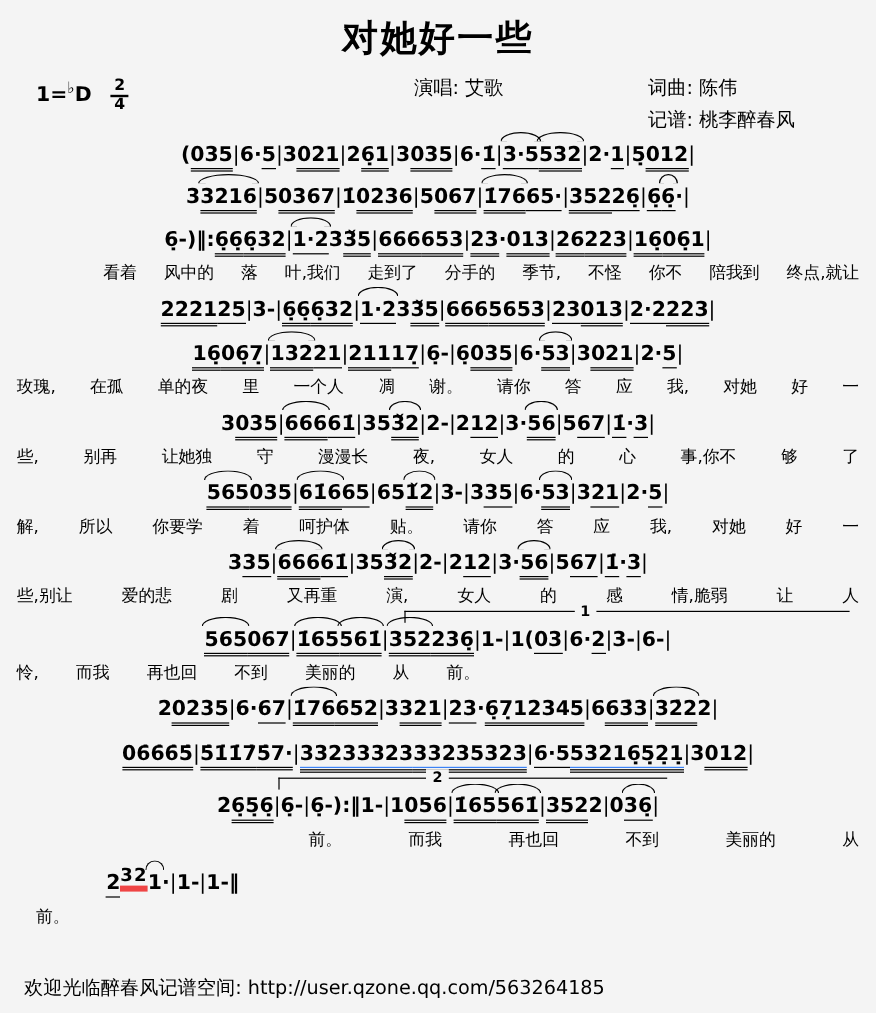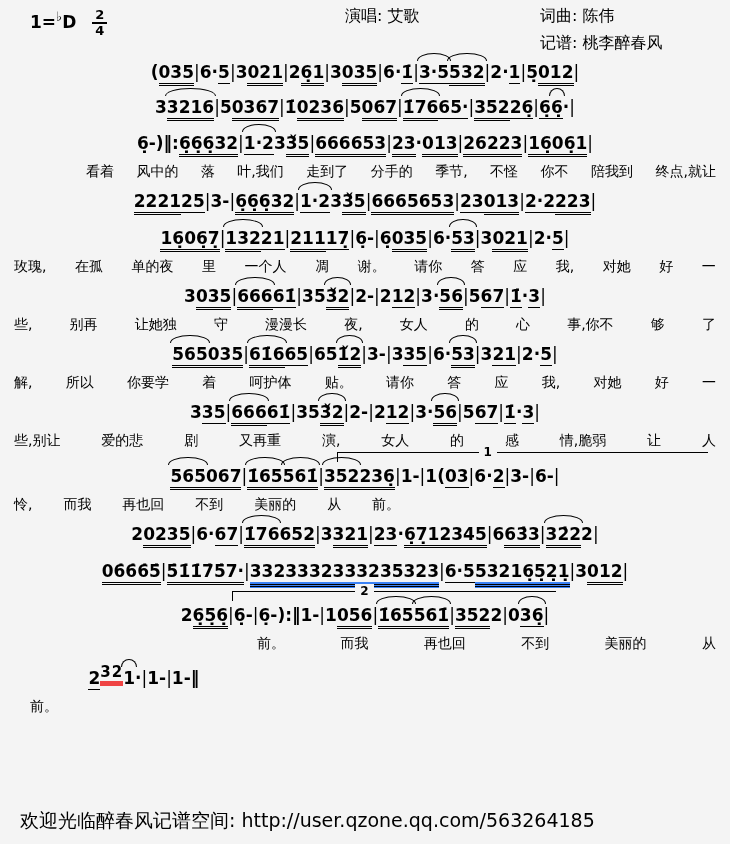--- a/index.html
+++ b/index.html
@@ -34,21 +34,21 @@
   .notes{
     display:flex;justify-content:center;align-items:baseline;
     font-weight:bold;font-size:17px;padding-bottom:5px;line-height:1.25;
   }
   .l13 .notes{width:37%;}
   .tok{white-space:pre;}
   .bar{font-weight:normal;}
   .u1{border-bottom:1px solid #000;padding-bottom:1px;}
   .u2{position:relative;border-bottom:1px solid #000;padding-bottom:1px;}
   .u2::after{content:"";position:absolute;left:0;right:0;bottom:-3px;border-bottom:1px solid #000;}
-  .u3{position:relative;border-bottom:6px solid #3b82f6;padding-bottom:1px;}
+  .u3{position:relative;border-bottom:1px solid #3b82f6;padding-bottom:1px;}
   .u3::after{content:"";position:absolute;left:0;right:0;bottom:-3px;border-bottom:1px solid #000;}
   .u3::before{content:"";position:absolute;left:0;right:0;bottom:-5px;border-bottom:1px solid #000;}
   .slur{position:relative;display:inline-block;}
   .slur::before{
     content:"";position:absolute;top:-9px;left:-2px;right:-2px;height:7px;
     border:1px solid #000;border-bottom:none;border-radius:100% 100% 0 0/200% 200% 0 0;
   }
   .grace{font-size:15px;vertical-align:7px;border-bottom:5px solid #ef4444;letter-spacing:1px;}
   .lyrics{
     display:flex;justify-content:space-between;
@@ -64,29 +64,30 @@
   .l9 .volta{left:46%;right:8px;}
   .l12 .volta{left:31%;width:46%;}
   .vnum{position:absolute;top:-8px;left:38%;background:#f4f4f4;padding:0 5px;
         font-size:12px;font-weight:bold;}
 
   
   #footer{
     position:absolute;left:20px;right:16px;bottom:10px;
     display:flex;justify-content:space-between;align-items:baseline;
   }
-  #footer-note{font-size:19px;}
+  #footer-note{font-size:16px;}
   #watermark{font-size:19px;font-weight:bold;font-style:italic;
              font-family:"DejaVu Sans","Liberation Sans",sans-serif;}
 </style>
 </head>
 <body>
 
 <div id="page">
 
+  <h1 id="title">对她好一些</h1>
 
   <div id="meta">
     <div id="keysig">
       <span>1=</span><span class="flat">♭</span><span>D</span>
       <span class="frac">
         <span class="top">2</span>
         <span class="bot">4</span>
       </span>
     </div>
     <div id="performer">演唱: 艾歌</div>

